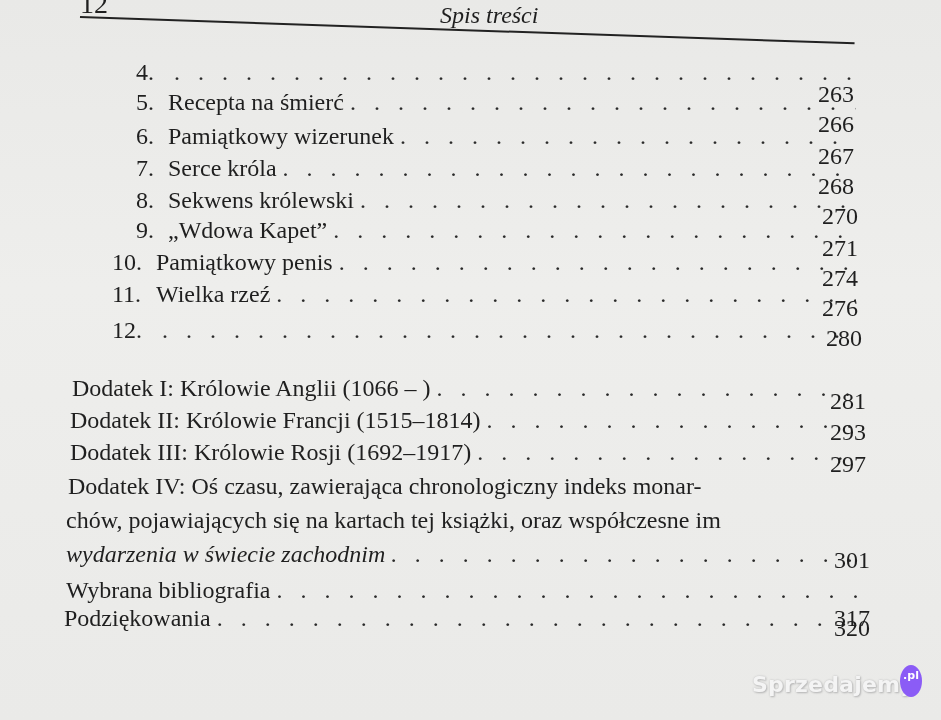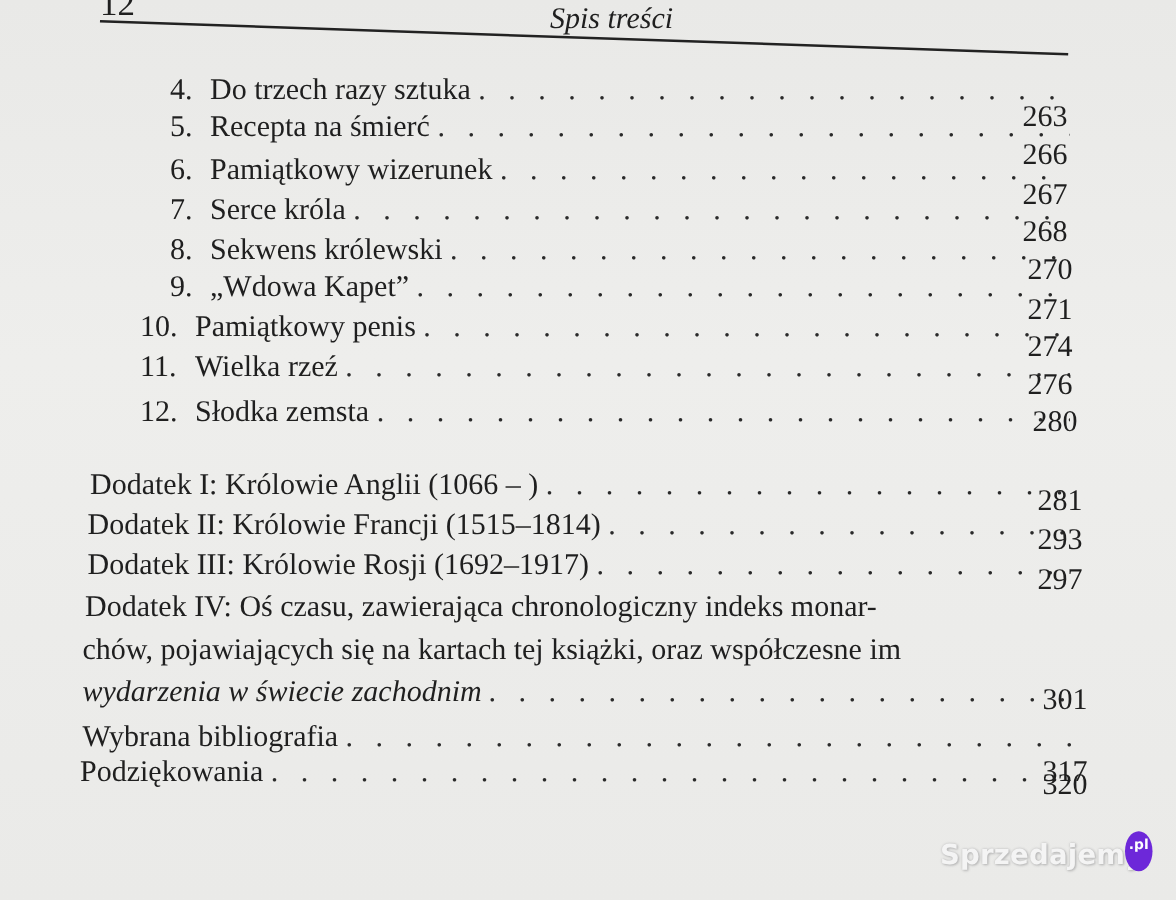--- a/index.html
+++ b/index.html
@@ -26,35 +26,34 @@
     }
     .multi { position:absolute; font-size:24px; line-height:28px; white-space:nowrap; }
     .watermark {
       position:absolute; left:752px; top:672px; font-family:"DejaVu Sans", sans-serif;
       font-weight:bold; font-size:22px; color:#f4f4f4;
       text-shadow: 0 0 2px #bdbdbd, 1px 1px 2px #b5b5b5;
       letter-spacing:0.2px;
     }
     .watermark-badge {
       position:absolute; left:900px; top:665px; width:22px; height:32px; border-radius:50%;
-      background:#6d28d9; color:#fff; font-family:"DejaVu Sans", sans-serif; font-weight:bold;
+      background:#8b5cf6; color:#fff; font-family:"DejaVu Sans", sans-serif; font-weight:bold;
       font-size:11px; line-height:22px; text-align:center;
     }
   </style>
 </head>
 <body>
 
 <div class="page">
   <div class="page-number">12</div>
   <div class="running-head">Spis treści</div>
   <div class="rule"></div>
 
   <div class="toc-line" style="left:136px; top:58px; width:720px;">
     <span class="num" style="width:32px;">4.</span>
-    <span>Do trzech razy sztuka</span>
     <span class="dots">. . . . . . . . . . . . . . . . . . . . . . . . . . . . . . . . . . . . . . . . . . . . . . .</span>
   </div>
   <div class="multi" style="left:818px; top:80px;">263</div>
 
   <div class="toc-line" style="left:136px; top:88px; width:720px;">
     <span class="num" style="width:32px;">5.</span>
     <span>Recepta na śmierć</span>
     <span class="dots">. . . . . . . . . . . . . . . . . . . . . . . . . . . . . . . . . . . . . . . . . . . . . . .</span>
   </div>
   <div class="multi" style="left:818px; top:110px;">266</div>
@@ -96,21 +95,20 @@
 
   <div class="toc-line" style="left:112px; top:280px; width:744px;">
     <span class="num" style="width:44px;">11.</span>
     <span>Wielka rzeź</span>
     <span class="dots">. . . . . . . . . . . . . . . . . . . . . . . . . . . . . . . . . . . . . . . . . . . . . . .</span>
   </div>
   <div class="multi" style="left:822px; top:294px;">276</div>
 
   <div class="toc-line" style="left:112px; top:316px; width:744px;">
     <span class="num" style="width:44px;">12.</span>
-    <span>Słodka zemsta</span>
     <span class="dots">. . . . . . . . . . . . . . . . . . . . . . . . . . . . . . . . . . . . . . . . . . . . . . .</span>
   </div>
   <div class="multi" style="left:826px; top:324px;">280</div>
 
   <div class="toc-line" style="left:72px; top:374px; width:788px;">
     <span>Dodatek I: Królowie Anglii (1066 – )</span>
     <span class="dots">. . . . . . . . . . . . . . . . . . . . . . . . . . . . . . . . . . . . . . . . . . . . . . .</span>
   </div>
   <div class="multi" style="left:830px; top:387px;">281</div>
 

